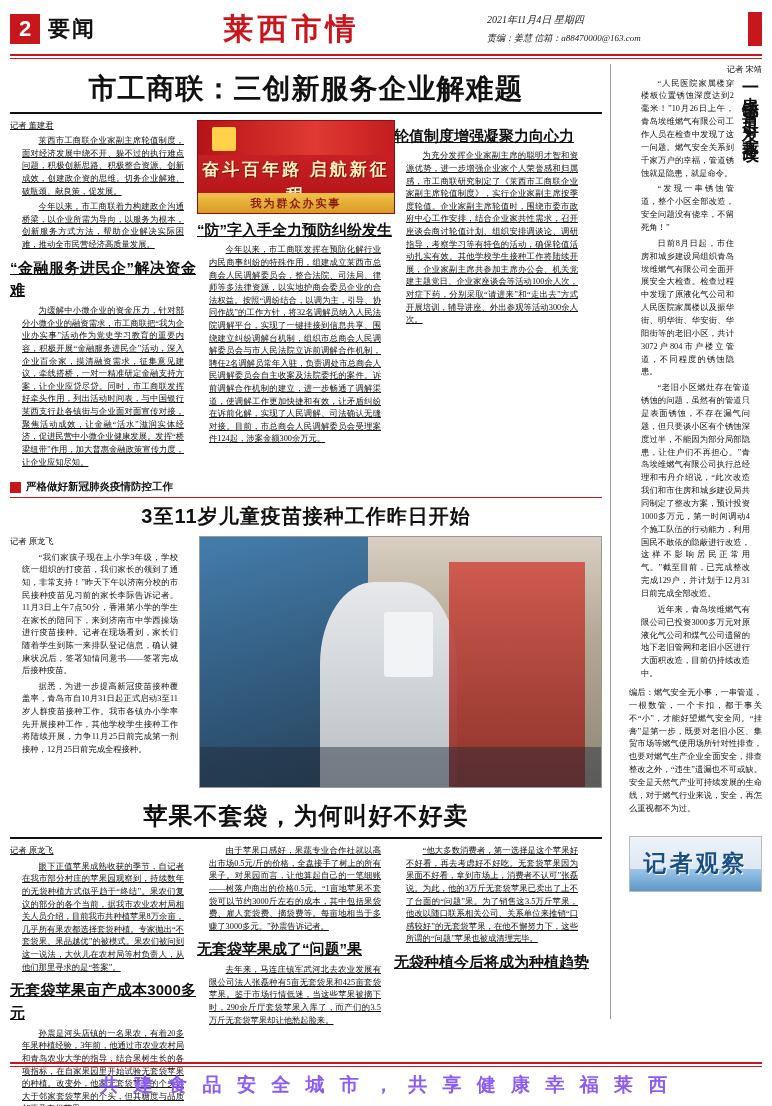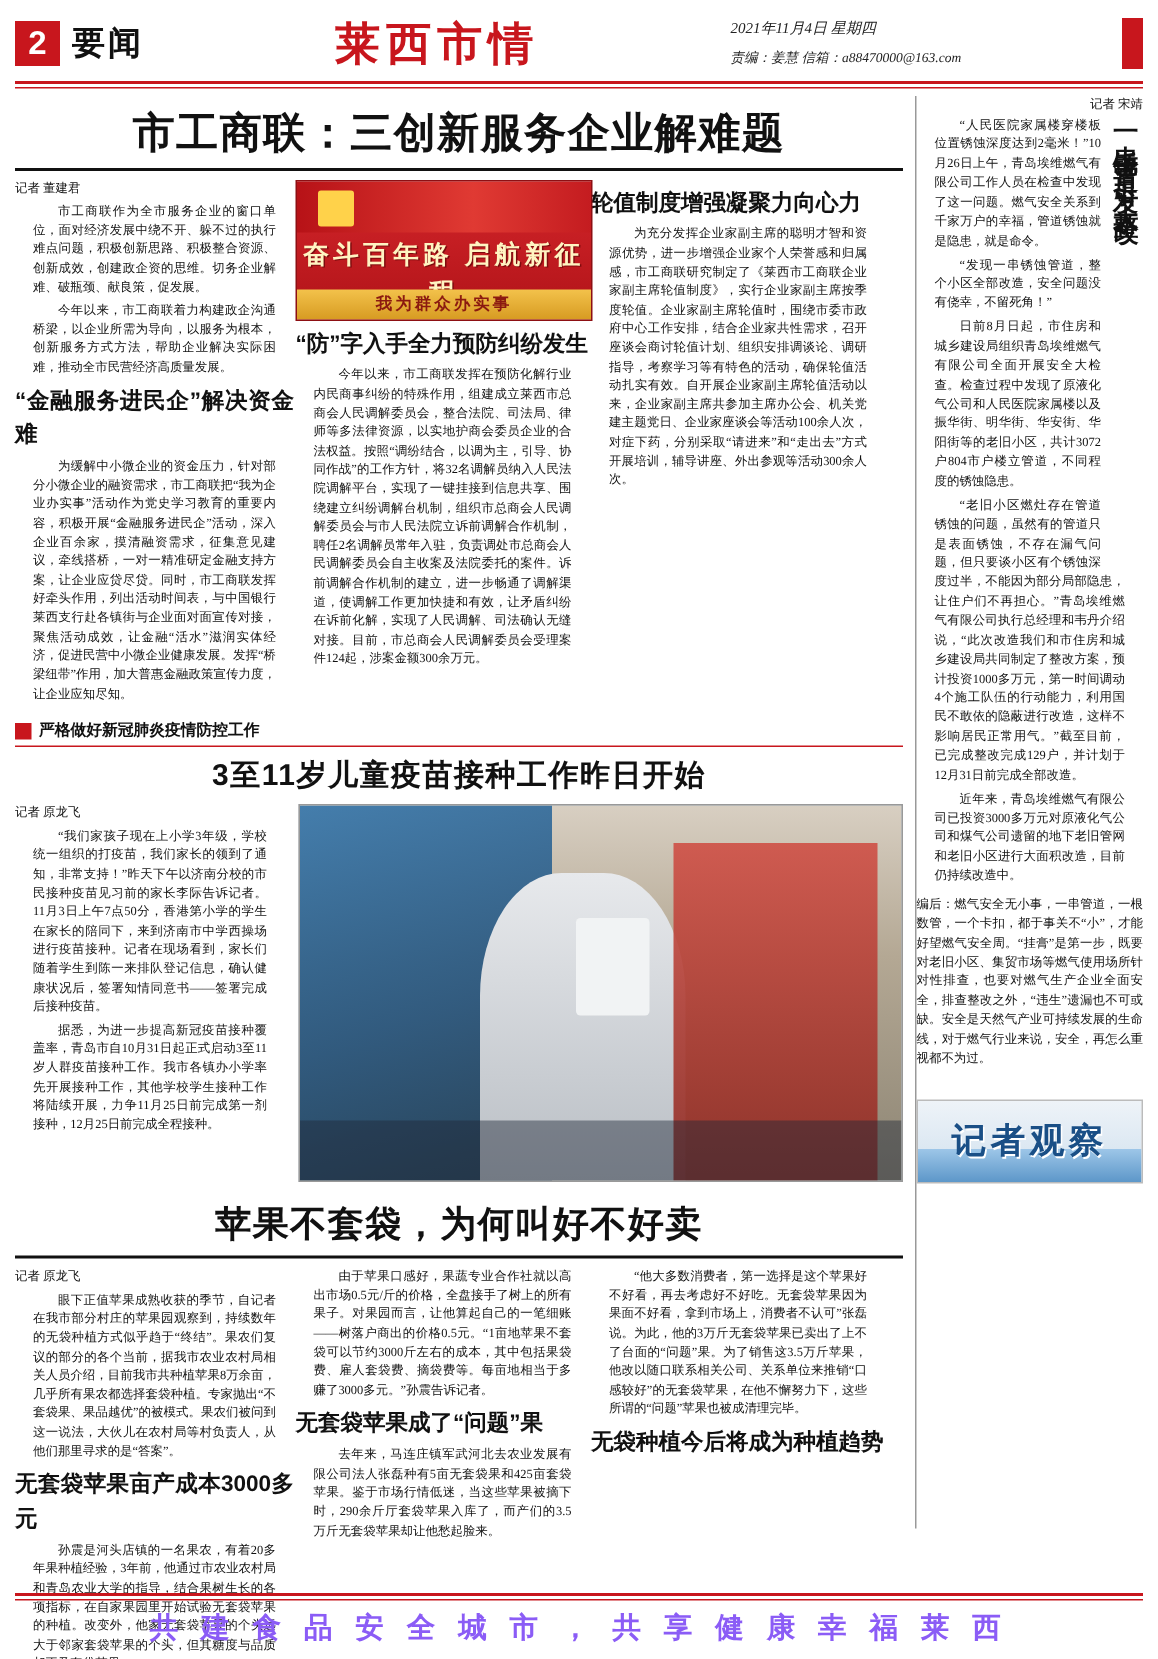--- a/index.html
+++ b/index.html
@@ -14,26 +14,26 @@
   .masthead-right{width:255px;font-size:9px;line-height:1.6;text-align:left;color:#222;font-style:italic;}
   .masthead-right .dateline{font-size:10px;margin-bottom:3px;}
   .redbar{width:14px;height:34px;background:#c8161d;margin-left:6px;}
 
   .rule-thick{border-top:2px solid #c8161d;margin:2px 0 0 0;}
   .rule-thin{border-top:1px solid #c8161d;margin-top:1.5px;}
 
   
   .body-wrap{display:flex;margin-top:5px;height:955px;}
   .col-left{width:600px;padding-right:8px;box-sizing:border-box;}
-  .col-right{width:152px;border-left:1px solid #999;padding-left:0;box-sizing:border-box;}
+  .col-right{width:152px;border-left:1px solid #999;padding-left:18px;box-sizing:border-box;}
 
   .headline1{font-size:28px;font-weight:bold;letter-spacing:1px;text-align:center;margin:6px 0 4px;font-family:"Liberation Sans",sans-serif;}
   .hr-black{border-top:2px solid #111;margin:3px 0 6px;}
 
-  .cols3{display:flex;gap:1px;}
+  .cols3{display:flex;gap:1px;text-decoration:underline;}
   .c{font-size:8.3px;line-height:1.52;text-align:justify;}
   .byline{font-size:8.3px;margin-bottom:3px;}
   .subhead{font-size:15px;font-weight:bold;margin:5px 0 3px;font-family:"Liberation Sans",sans-serif;}
   p{margin:0 12px 3px;text-indent:2em;}
 
   
   .banner{width:100%;height:92px;background:linear-gradient(180deg,#d4262b 0%,#b01318 100%);position:relative;overflow:hidden;border:1px solid #8d0f13;}
   .banner .flagtop{position:absolute;left:0;top:0;width:100%;height:34px;background:linear-gradient(90deg,#b71217 0%,#e03a33 60%,#c41c20 100%);}
   .banner .emblem{position:absolute;left:14px;top:6px;width:24px;height:24px;background:#ffd24a;border-radius:2px;}
   .banner .gold{position:absolute;left:0;bottom:0;width:100%;height:20px;background:linear-gradient(180deg,#f3c24b,#d79b22);}
@@ -98,41 +98,41 @@
   <div class="body-wrap">
 
     <div class="col-left">
 
       <div class="headline1">市工商联：三创新服务企业解难题</div>
       <div class="hr-black"></div>
 
       <div class="cols3">
         <div class="c" style="width:186px">
           <div class="byline">记者 董建君</div>
-          <p>市工商联作为全市服务企业的窗口单位，面对经济发展中绕不开、躲不过的执行难点问题，积极创新思路、积极整合资源、创新成效，创建政企资的思维。切务企业解难、破瓶颈、献良策，促发展。</p>
+          <p>莱西市工商联企业家副主席轮值制度，面对经济发展中绕不开、躲不过的执行难点问题，积极创新思路、积极整合资源、创新成效，创建政企资的思维。切务企业解难、破瓶颈、献良策，促发展。</p>
           <p>今年以来，市工商联着力构建政企沟通桥梁，以企业所需为导向，以服务为根本，创新服务方式方法，帮助企业解决实际困难，推动全市民营经济高质量发展。</p>
           <div class="subhead">“金融服务进民企”解决资金难</div>
           <p>为缓解中小微企业的资金压力，针对部分小微企业的融资需求，市工商联把“我为企业办实事”活动作为党史学习教育的重要内容，积极开展“金融服务进民企”活动，深入企业百余家，摸清融资需求，征集意见建议，牵线搭桥，一对一精准研定金融支持方案，让企业应贷尽贷。同时，市工商联发挥好牵头作用，列出活动时间表，与中国银行莱西支行赴各镇街与企业面对面宣传对接，聚焦活动成效，让金融“活水”滋润实体经济，促进民营中小微企业健康发展。发挥“桥梁纽带”作用，加大普惠金融政策宣传力度，让企业应知尽知。</p>
         </div>
 
         <div class="c" style="width:196px">
           <div class="banner">
             <div class="flagtop"></div>
             <div class="emblem"></div>
             <div class="t1">奋斗百年路 启航新征程</div>
             <div class="gold"></div>
             <div class="t2">我为群众办实事</div>
           </div>
           <div class="subhead">“防”字入手全力预防纠纷发生</div>
           <p>今年以来，市工商联发挥在预防化解行业内民商事纠纷的特殊作用，组建成立莱西市总商会人民调解委员会，整合法院、司法局、律师等多法律资源，以实地护商会委员企业的合法权益。按照“调纷结合，以调为主，引导、协同作战”的工作方针，将32名调解员纳入人民法院调解平台，实现了一键挂接到信息共享、围绕建立纠纷调解台机制，组织市总商会人民调解委员会与市人民法院立诉前调解合作机制，聘任2名调解员常年入驻，负责调处市总商会人民调解委员会自主收案及法院委托的案件。诉前调解合作机制的建立，进一步畅通了调解渠道，使调解工作更加快捷和有效，让矛盾纠纷在诉前化解，实现了人民调解、司法确认无缝对接。目前，市总商会人民调解委员会受理案件124起，涉案金额300余万元。</p>
         </div>
 
         <div class="c" style="width:196px">
           <div class="subhead">轮值制度增强凝聚力向心力</div>
-          <p>为充分发挥企业家副主席的聪明才智和资源优势，进一步增强企业家个人荣誉感和归属感，市工商联研究制定了《莱西市工商联企业家副主席轮值制度》，实行企业家副主席按季度轮值。企业家副主席轮值时，围绕市委市政府中心工作安排，结合企业家共性需求，召开座谈会商讨轮值计划、组织安排调谈论、调研指导，考察学习等有特色的活动，确保轮值活动扎实有效。自开展企业家副主席轮值活动以来，企业家副主席共参加主席办公会、机关党建主题党日、企业家座谈会等活动100余人次，对症下药，分别采取“请进来”和“走出去”方式开展培训，辅导讲座、外出参观等活动300余人次。</p>
+          <p>为充分发挥企业家副主席的聪明才智和资源优势，进一步增强企业家个人荣誉感和归属感，市工商联研究制定了《莱西市工商联企业家副主席轮值制度》，实行企业家副主席按季度轮值。企业家副主席轮值时，围绕市委市政府中心工作安排，结合企业家共性需求，召开座谈会商讨轮值计划、组织安排调谈论、调研指导，考察学习等有特色的活动，确保轮值活动扎实有效。其他学校学生接种工作将陆续开展，企业家副主席共参加主席办公会、机关党建主题党日、企业家座谈会等活动100余人次，对症下药，分别采取“请进来”和“走出去”方式开展培训，辅导讲座、外出参观等活动300余人次。</p>
         </div>
       </div>
 
       <div class="flagline">
         <div class="sq"></div>
         <div class="txt">严格做好新冠肺炎疫情防控工作</div>
       </div>
       <div class="hr-red"></div>
       <div class="headline2">3至11岁儿童疫苗接种工作昨日开始</div>
 

